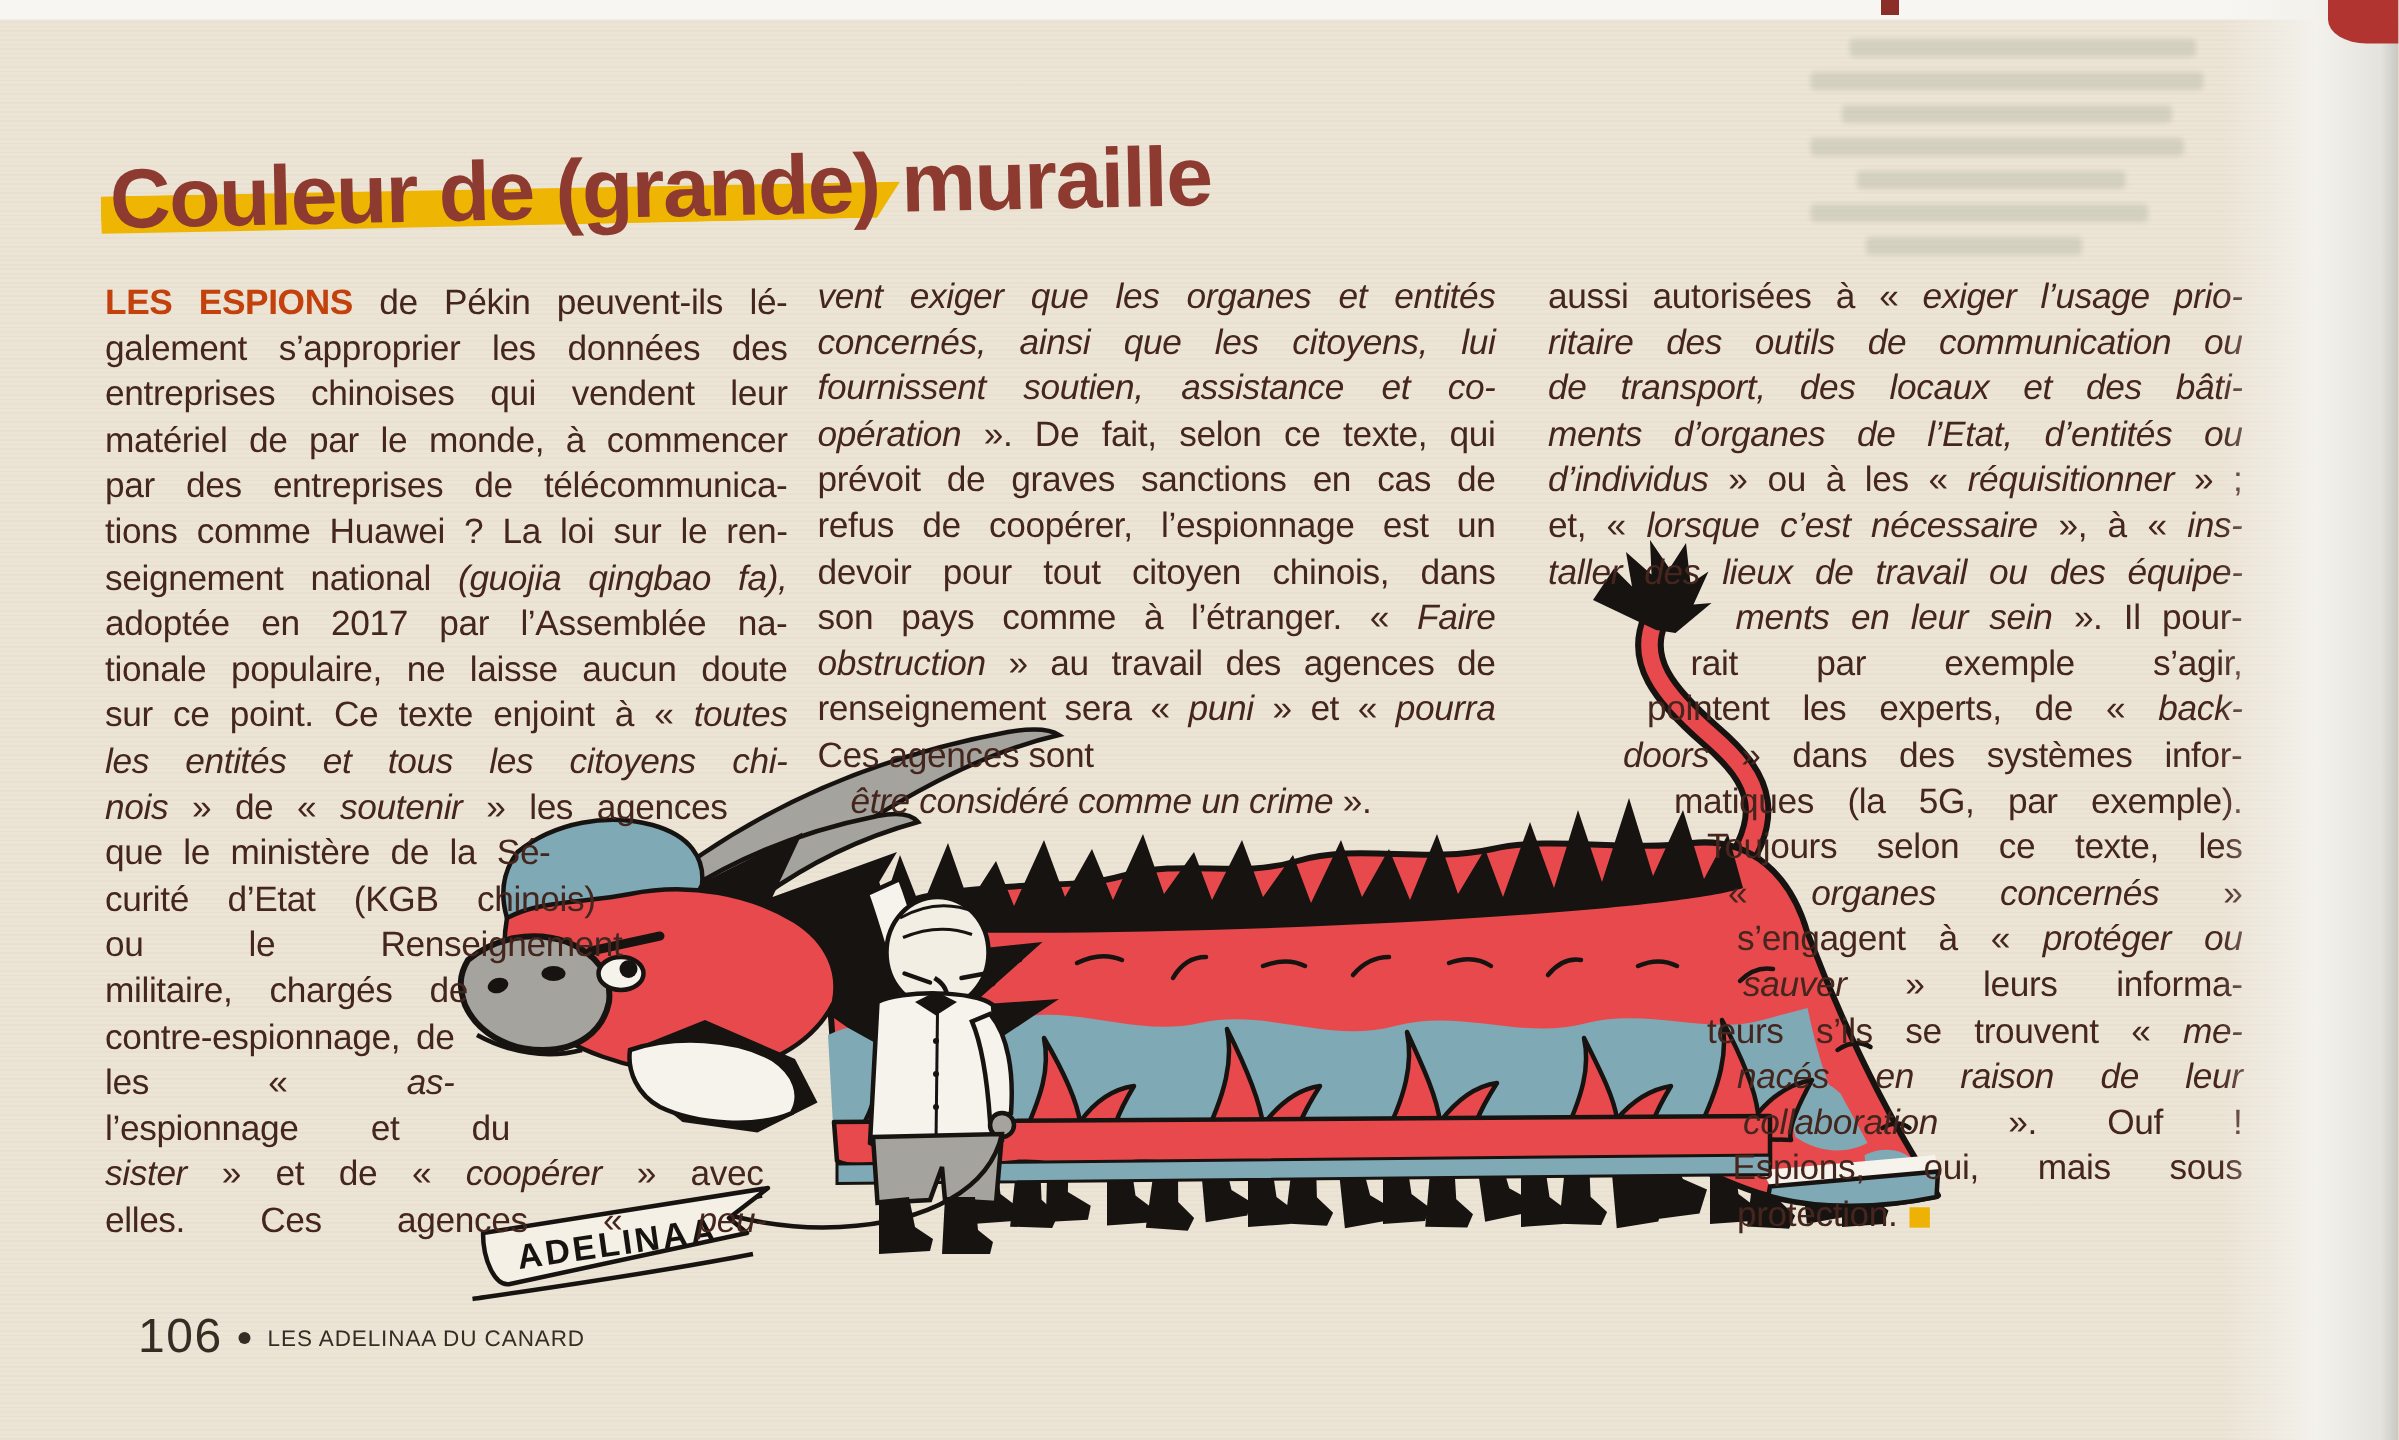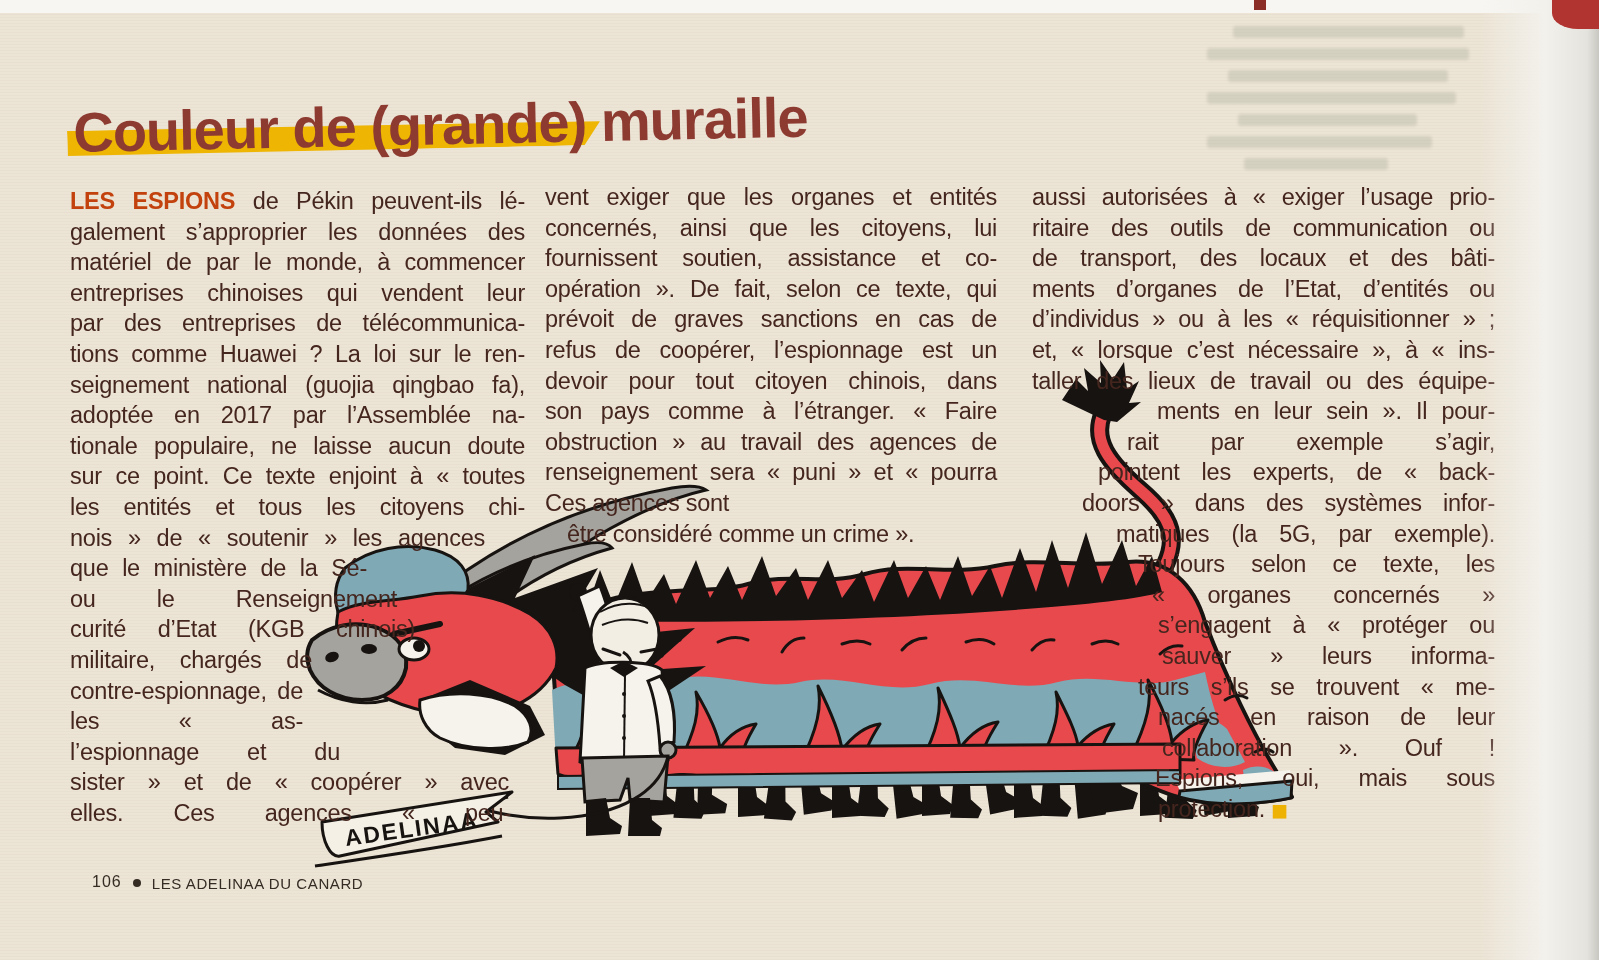--- a/index.html
+++ b/index.html
@@ -38,21 +38,21 @@
     position:absolute;left:67px;top:130px;width:533px;height:27px;background:#eeb502;z-index:2;
     transform:rotate(-1.3deg);transform-origin:left top;
     clip-path:polygon(0 4%, 100% 12%, 97% 100%, 0 96%);
   }
 
   .col{position:absolute;z-index:3;color:#45261e;font-size:23.5px;line-height:30.6px;letter-spacing:-0.25px;}
   .col .ln{text-align:justify;text-align-last:justify;}
   .col1{left:70px;top:186px;width:455px;}
   .col2{left:545px;top:182px;width:452px;}
   .col3{left:1032px;top:182px;width:463px;}
-  .i{}
+  .i{font-style:italic;}
   .lead{font-weight:bold;color:#c2410c;}
   .sq{color:#edb203;font-size:28px;line-height:1;vertical-align:-3px;}
 
   .col1 .ln:nth-child(12){margin-right:40px;}
   .col1 .ln:nth-child(13){margin-right:158px;}
   .col1 .ln:nth-child(14){margin-right:128px;}
   .col1 .ln:nth-child(15){margin-right:110px;}
   .col1 .ln:nth-child(16){margin-right:213px;}
   .col1 .ln:nth-child(17){margin-right:222px;}
   .col1 .ln:nth-child(18){margin-right:185px;}
@@ -74,21 +74,21 @@
   .col3 .ln:nth-child(18){margin-left:126px;}
   .col3 .ln:nth-child(19){margin-left:130px;}
   .col3 .ln:nth-child(20){margin-left:123px;}
   .col3 .ln:nth-child(21){margin-left:126px;text-align-last:left;}
 
   .illus{position:absolute;inset:0;z-index:2;pointer-events:none;}
 
   .footer{
     position:absolute;left:92px;top:872px;z-index:3;display:flex;align-items:center;color:#352c24;
   }
-  .footer .pg{font-size:16px;letter-spacing:1px;}
+  .footer .pg{font-size:32px;letter-spacing:1px;}
   .footer .dot{width:8px;height:8px;border-radius:50%;background:#352c24;margin:2px 11px 0 11px;}
   .footer .pub{font-size:15px;letter-spacing:0.6px;margin-top:3px;}
 </style>
 </head>
 <body>
 
 <div class="paper-grain"></div>
 <div class="top-strip"></div>
 <div class="ghost">
   <div class="gl"></div>
@@ -101,33 +101,33 @@
 </div>
 <div class="artifact-a"></div>
 <div class="artifact-b"></div>
 
 <h1 class="headline">Couleur de (grande) muraille</h1>
 <div class="headline-bar"></div>
 
 <div class="col col1">
     <div class="ln"><span class="lead">LES ESPIONS</span><span> de Pékin peuvent-ils lé-</span></div>
     <div class="ln"><span>galement s’approprier les données des</span></div>
+    <div class="ln"><span>entreprises chinoises qui vendent leur</span></div>
     <div class="ln"><span>matériel de par le monde, à commencer</span></div>
-    <div class="ln"><span>entreprises chinoises qui vendent leur</span></div>
     <div class="ln"><span>par des entreprises de télécommunica-</span></div>
     <div class="ln"><span>tions comme Huawei ? La loi sur le ren-</span></div>
     <div class="ln"><span>seignement national </span><span class="i">(guojia qingbao fa),</span></div>
     <div class="ln"><span>adoptée en 2017 par l’Assemblée na-</span></div>
     <div class="ln"><span>tionale populaire, ne laisse aucun doute</span></div>
     <div class="ln"><span>sur ce point. Ce texte enjoint à « </span><span class="i">toutes</span></div>
     <div class="ln"><span class="i">les entités et tous les citoyens chi-</span></div>
     <div class="ln"><span class="i">nois</span><span> » de « </span><span class="i">soutenir</span><span> » les agences</span></div>
     <div class="ln"><span>que le ministère de la Sé-</span></div>
+    <div class="ln"><span>curité d’Etat (KGB chinois)</span></div>
     <div class="ln"><span>ou le Renseignement</span></div>
-    <div class="ln"><span>curité d’Etat (KGB chinois)</span></div>
     <div class="ln"><span>militaire, chargés de</span></div>
     <div class="ln"><span>contre-espionnage, de les « </span><span class="i">as-</span></div>
     <div class="ln"><span>l’espionnage et du</span></div>
     <div class="ln"><span class="i">sister</span><span> » et de « </span><span class="i">coopérer</span><span> » avec</span></div>
     <div class="ln"><span>elles. Ces agences « </span><span class="i">peu-</span></div>
   </div>
 <div class="col col2">
     <div class="ln"><span class="i">vent exiger que les organes et entités</span></div>
     <div class="ln"><span class="i">concernés, ainsi que les citoyens, lui</span></div>
     <div class="ln"><span class="i">fournissent soutien, assistance et co-</span></div>

